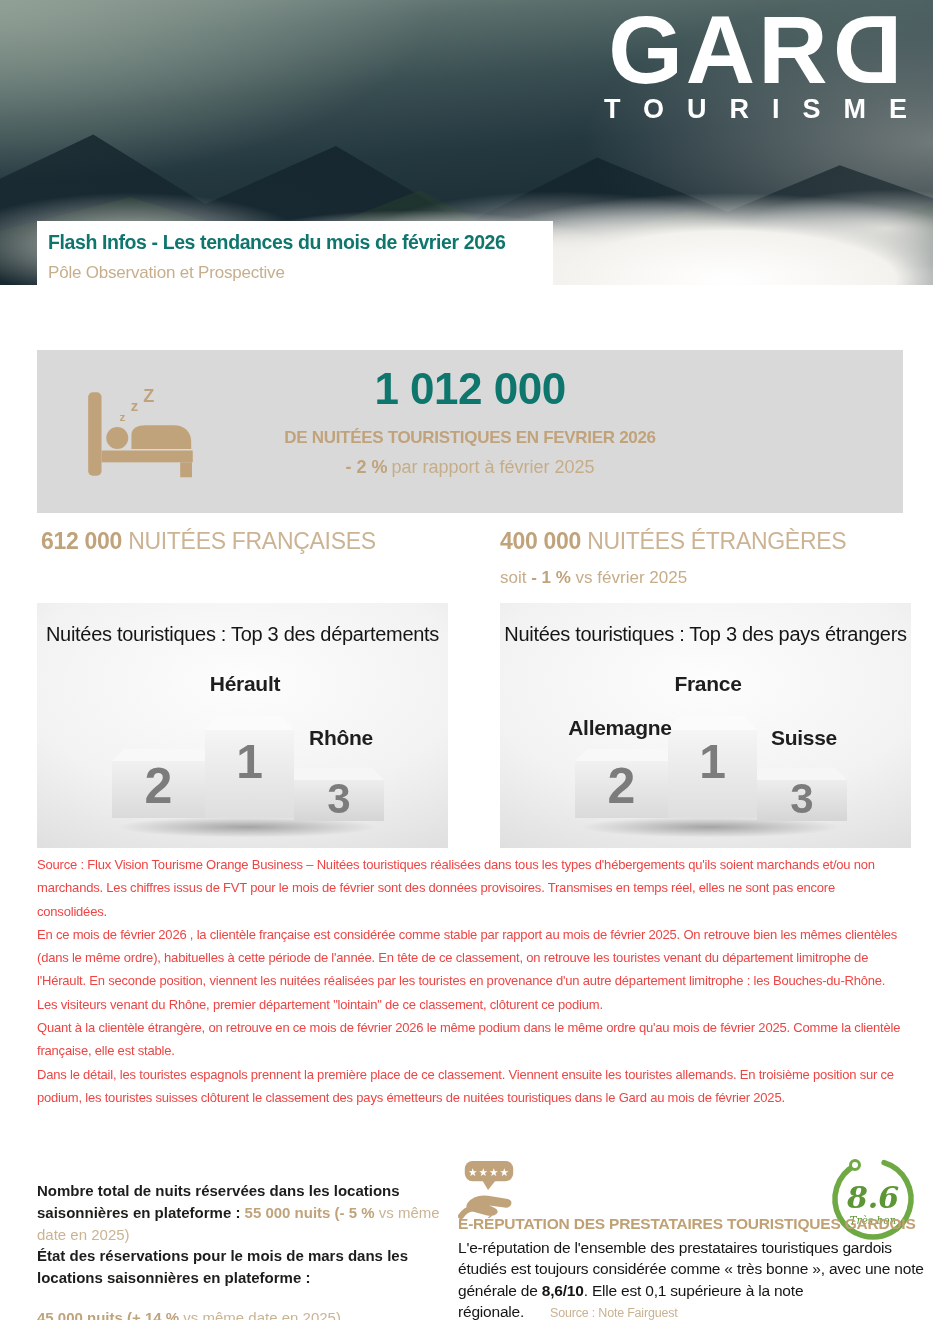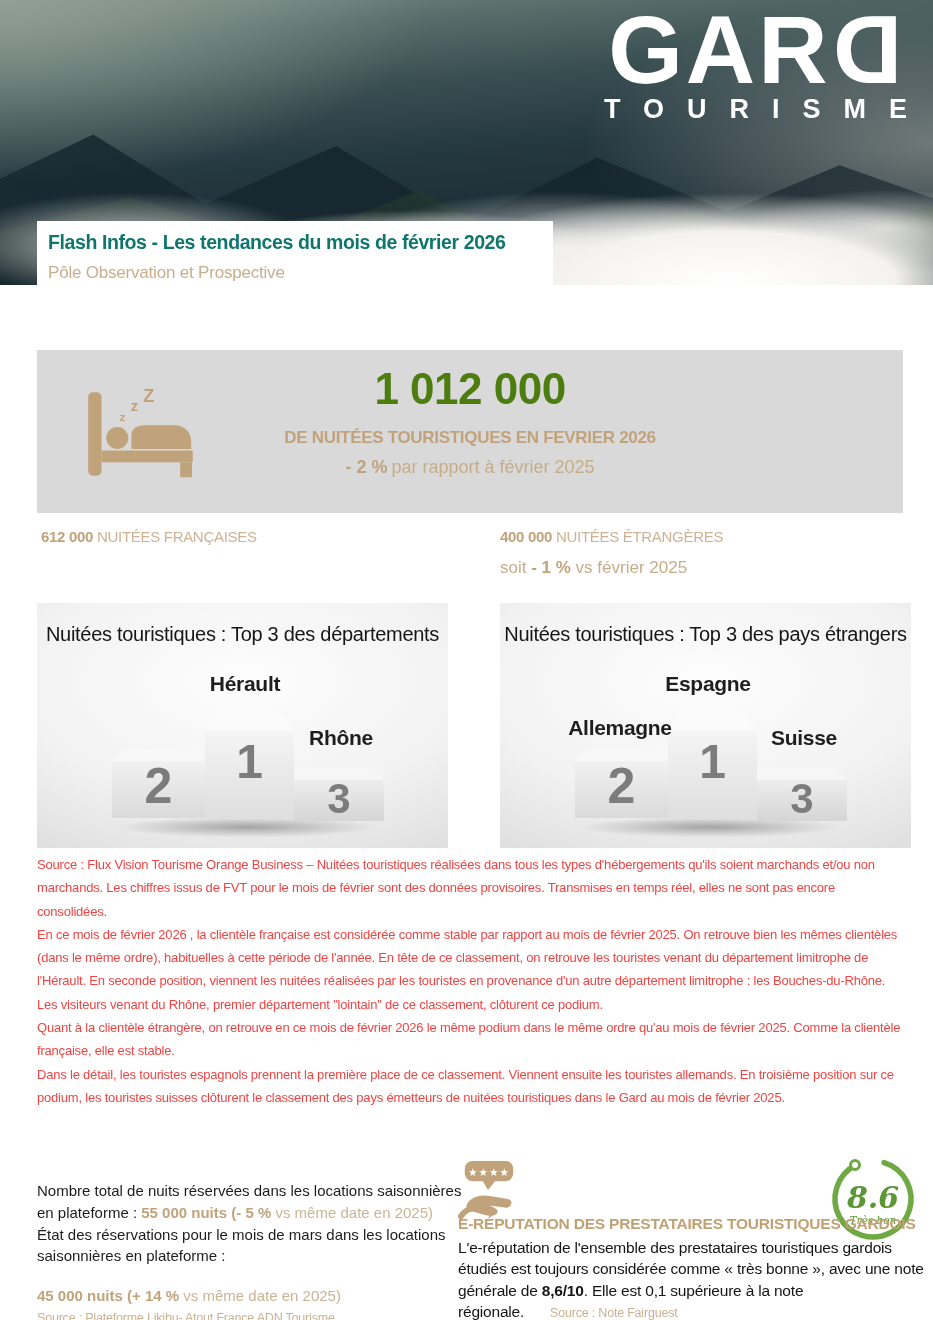--- a/index.html
+++ b/index.html
@@ -51,31 +51,31 @@
     background:#ffffff; z-index:6; padding:10px 12px 0 11px;
   }
   .doc-title { font-size:19.5px; font-weight:700; letter-spacing:-0.4px; color:#0f766e; white-space:nowrap; }
   .doc-subtitle { font-size:17px; color:#c7ae8c; margin-top:9px; letter-spacing:-0.2px; }
 
   
   .hero-box { position:absolute; left:37px; top:350px; width:866px; height:163px; background:#d9d9d9; }
   .bed-icon { position:absolute; left:48px; top:34px; }
   .hero-value {
     text-align:center; margin-top:14px; font-size:44px; font-weight:700;
-    letter-spacing:-0.5px; color:#4d7c0f;
+    letter-spacing:-0.5px; color:#0f766e;
   }
   .hero-label { text-align:center; margin-top:14px; font-size:17px; font-weight:700; letter-spacing:-0.3px; color:#c1a37b; }
   .hero-delta { text-align:center; margin-top:9px; font-size:18px; color:#c6ad89; }
   .hero-delta b { color:#c1a37b; margin-right:4px; }
 
   
   .stat-col { position:absolute; top:528px; }
   .stat-col.left  { left:41px;  width:420px; }
   .stat-col.right { left:500px; width:420px; }
-  .stat-line1 { font-size:15px; letter-spacing:-0.3px; }
+  .stat-line1 { font-size:23px; letter-spacing:-0.3px; }
   .stat-value { font-weight:700; color:#c1a37b; }
   .stat-label { color:#cbb393; }
   .stat-line2 { margin-top:13px; font-size:17px; color:#c6ad89; }
   .stat-line2 .delta { font-weight:700; color:#c1a37b; }
 
   
   .podium-card {
     position:absolute; top:603px; width:411px; height:245px; overflow:hidden;
     background:radial-gradient(ellipse 130% 115% at 50% 32%, #fdfdfd 0%, #f2f2f2 42%, #dcdcdc 75%, #c6c6c6 100%);
   }
@@ -103,21 +103,21 @@
 
   
   .paragraphs {
     position:absolute; left:37px; top:853px; width:868px; max-height:328px; overflow:hidden;
     color:#ef4444; font-size:13px; line-height:23.3px; letter-spacing:-0.2px;
   }
   .paragraphs p { margin:0; }
 
   
   .bookings { position:absolute; left:37px; top:1180px; width:428px; font-size:15px; line-height:21.8px; }
-  .bk-black { font-weight:400; color:#1d1d1b; }
+  .bk-black { font-weight:700; color:#1d1d1b; }
   .bk-tan-b { font-weight:700; color:#c1a37b; }
   .bk-tan   { color:#cbb493; }
   .bk-row3  { margin-top:18px; }
   .bk-source { margin-top:1px; font-size:12.5px; color:#c9b291; letter-spacing:-0.2px; }
 
   
   .erep { position:absolute; left:455px; top:1157px; width:478px; }
   .erep-icon { position:absolute; left:3px; top:3px; }
   .erep-badge { position:absolute; right:12px; top:-8px; }
   .erep-heading { position:absolute; left:3px; top:58px; font-size:15.5px; font-weight:700; letter-spacing:-0.2px; color:#c0a174; white-space:nowrap; }
@@ -193,21 +193,21 @@
     <div class="pd-shadow"></div>
     <div class="face s2-top"></div>
     <div class="face s2-front"></div>
     <div class="face s3-top"></div>
     <div class="face s3-front"></div>
     <div class="face s1-top"></div>
     <div class="face s1-front"></div>
     <div class="rank rank1">1</div>
     <div class="rank rank2">2</div>
     <div class="rank rank3">3</div>
-    <div class="lbl lbl-first">Espagne</div>
+    <div class="lbl lbl-first">France</div>
     <div class="lbl lbl-second">
       <div>Allemagne</div>
       <div></div>
     </div>
     <div class="lbl lbl-third">Suisse</div>
   </div>
 
   <div class="paragraphs">
     <p>Source : Flux Vision Tourisme Orange Business – Nuitées touristiques réalisées dans tous les types d'hébergements qu'ils soient marchands et/ou non marchands. Les chiffres issus de FVT pour le mois de février sont des données provisoires. Transmises en temps réel, elles ne sont pas encore consolidées.</p>
     <p>En ce mois de février 2026 , la clientèle française est considérée comme stable par rapport au mois de février 2025. On retrouve bien les mêmes clientèles (dans le même ordre), habituelles à cette période de l'année. En tête de ce classement, on retrouve les touristes venant du département limitrophe de l'Hérault.  En seconde position, viennent les nuitées réalisées par les touristes en provenance d'un autre département limitrophe : les Bouches-du-Rhône. Les visiteurs venant du Rhône, premier département "lointain" de ce classement, clôturent ce podium.</p>

